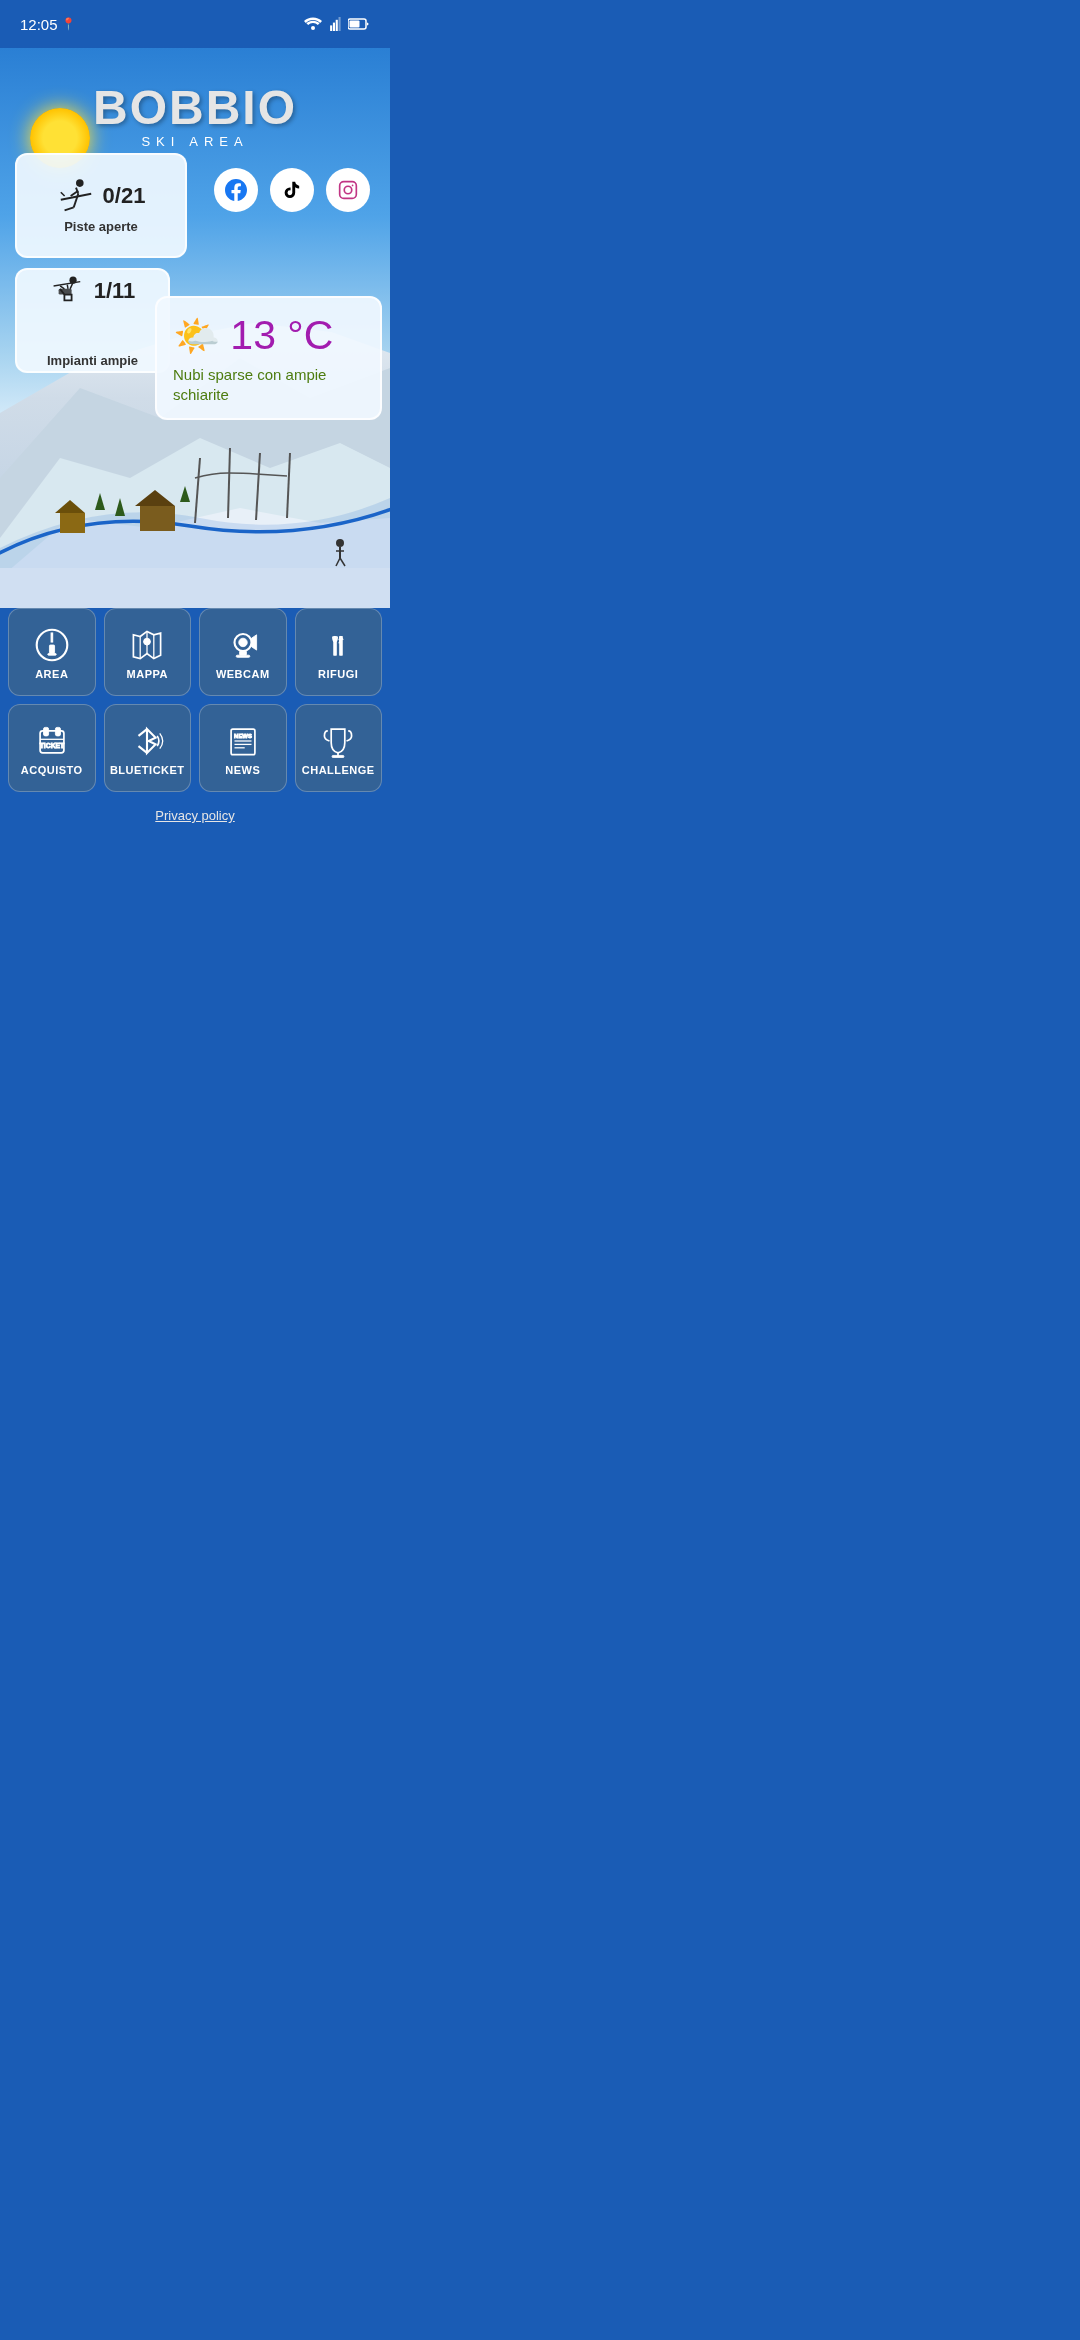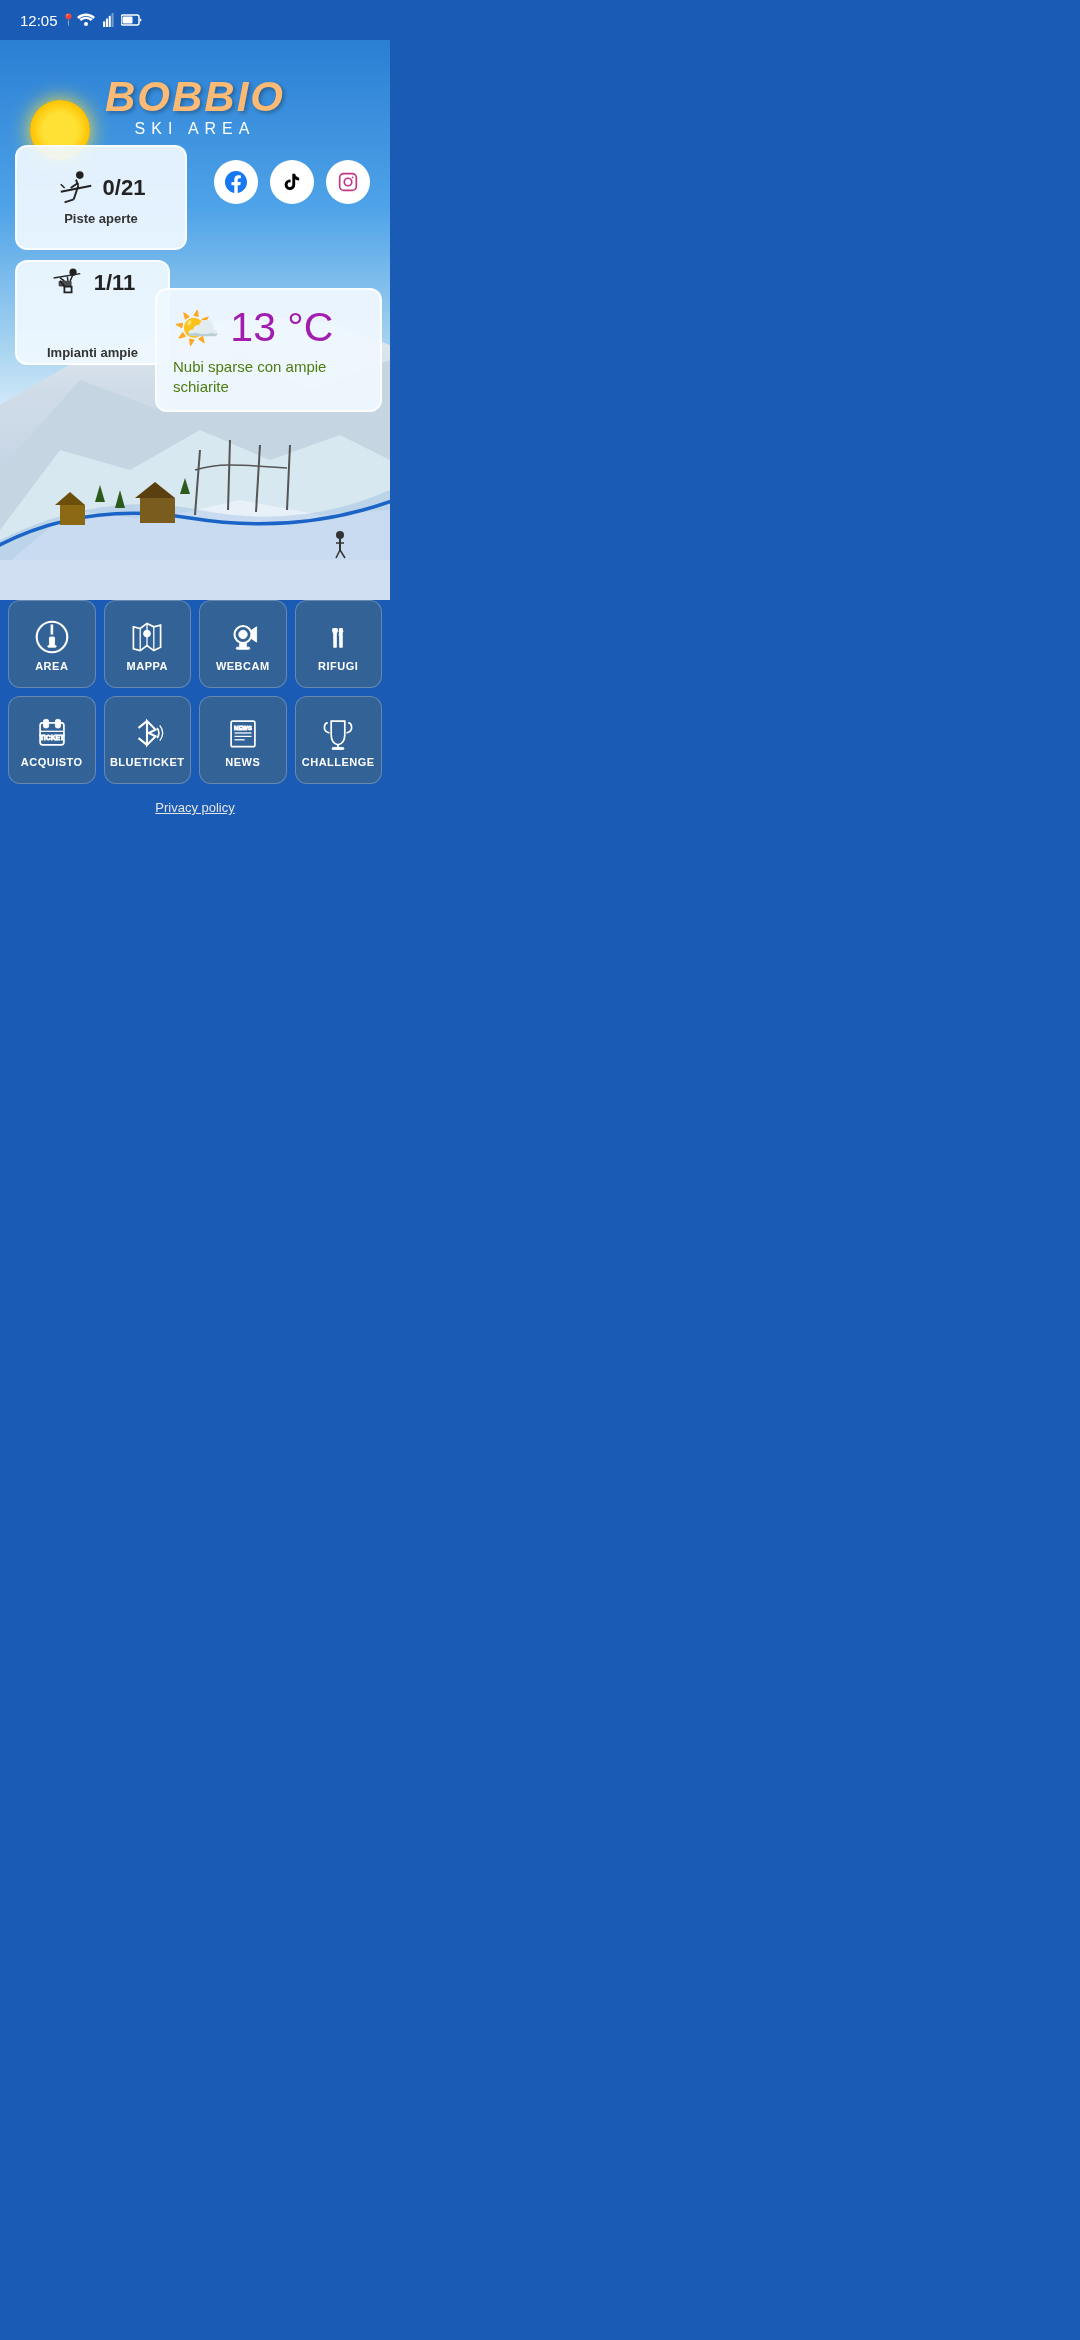--- a/index.html
+++ b/index.html
@@ -11,23 +11,24 @@
       font-family: 'Arial', sans-serif;
       background: #1a5cb5;
       overflow-x: hidden;
       position: relative;
     }
 
     
     .status-bar {
       background: #1a5cb5;
       display: flex;
+      justify-content: space-between;
       align-items: center;
       padding: 8px 20px;
-      height: 40px;
+      height: 48px;
     }
     .status-time {
       color: white;
       font-size: 15px;
       font-weight: 500;
       display: flex;
       align-items: center;
       gap: 4px;
     }
     .status-icons {
@@ -75,31 +76,30 @@
 
     
     .header-logo {
       position: absolute;
       top: 36px;
       left: 0; right: 0;
       text-align: center;
       z-index: 10;
     }
     .logo-text {
-      color: #fdba74;
-      font-size: 42px;
+      color: #e5e5e5;
+      font-size: 48px;
       font-weight: 900;
-      font-style: italic;
       letter-spacing: 2px;
       text-shadow: 2px 2px 4px rgba(0,0,0,0.3);
       line-height: 1;
     }
     .logo-subtitle {
       color: white;
-      font-size: 16px;
+      font-size: 13px;
       letter-spacing: 6px;
       font-weight: 400;
       margin-top: 2px;
     }
 
     
     .social-icons {
       position: absolute;
       top: 120px;
       right: 20px;

